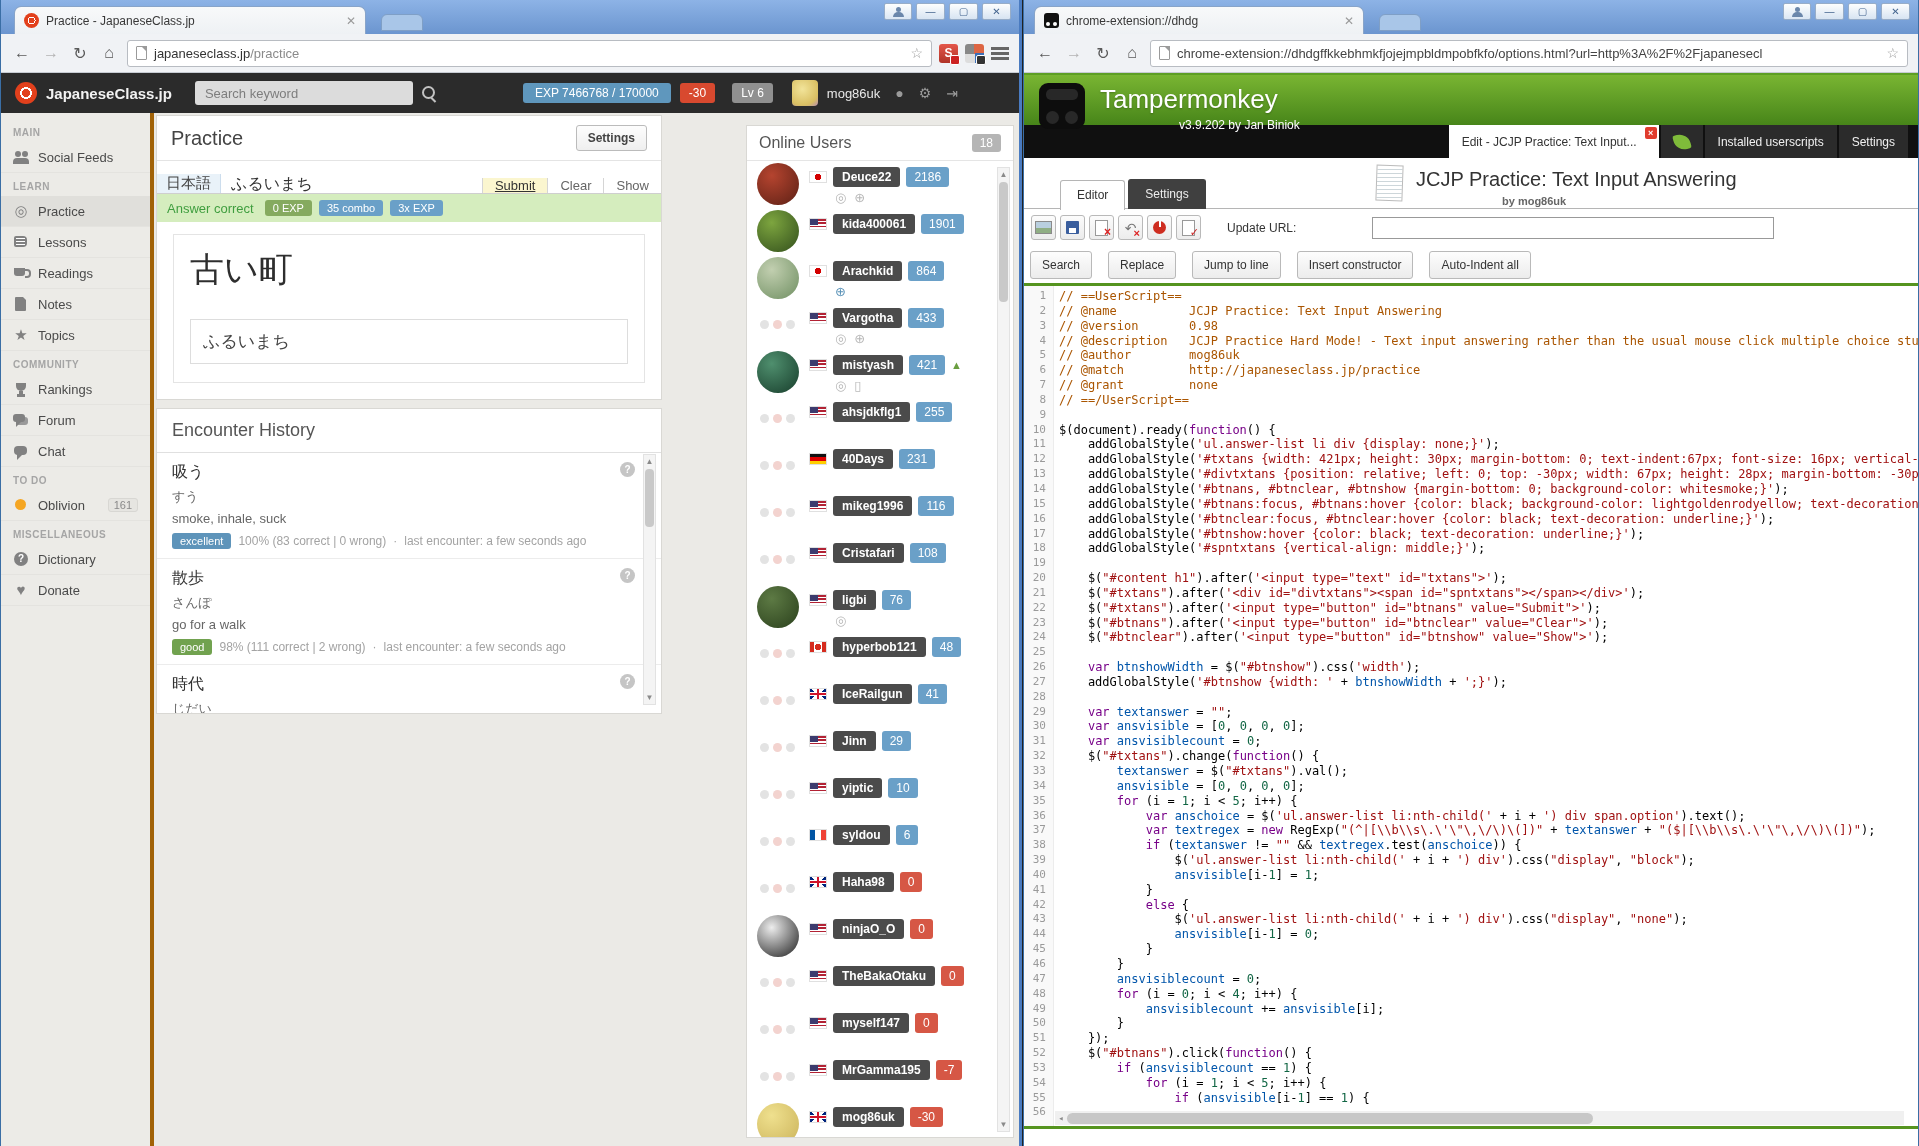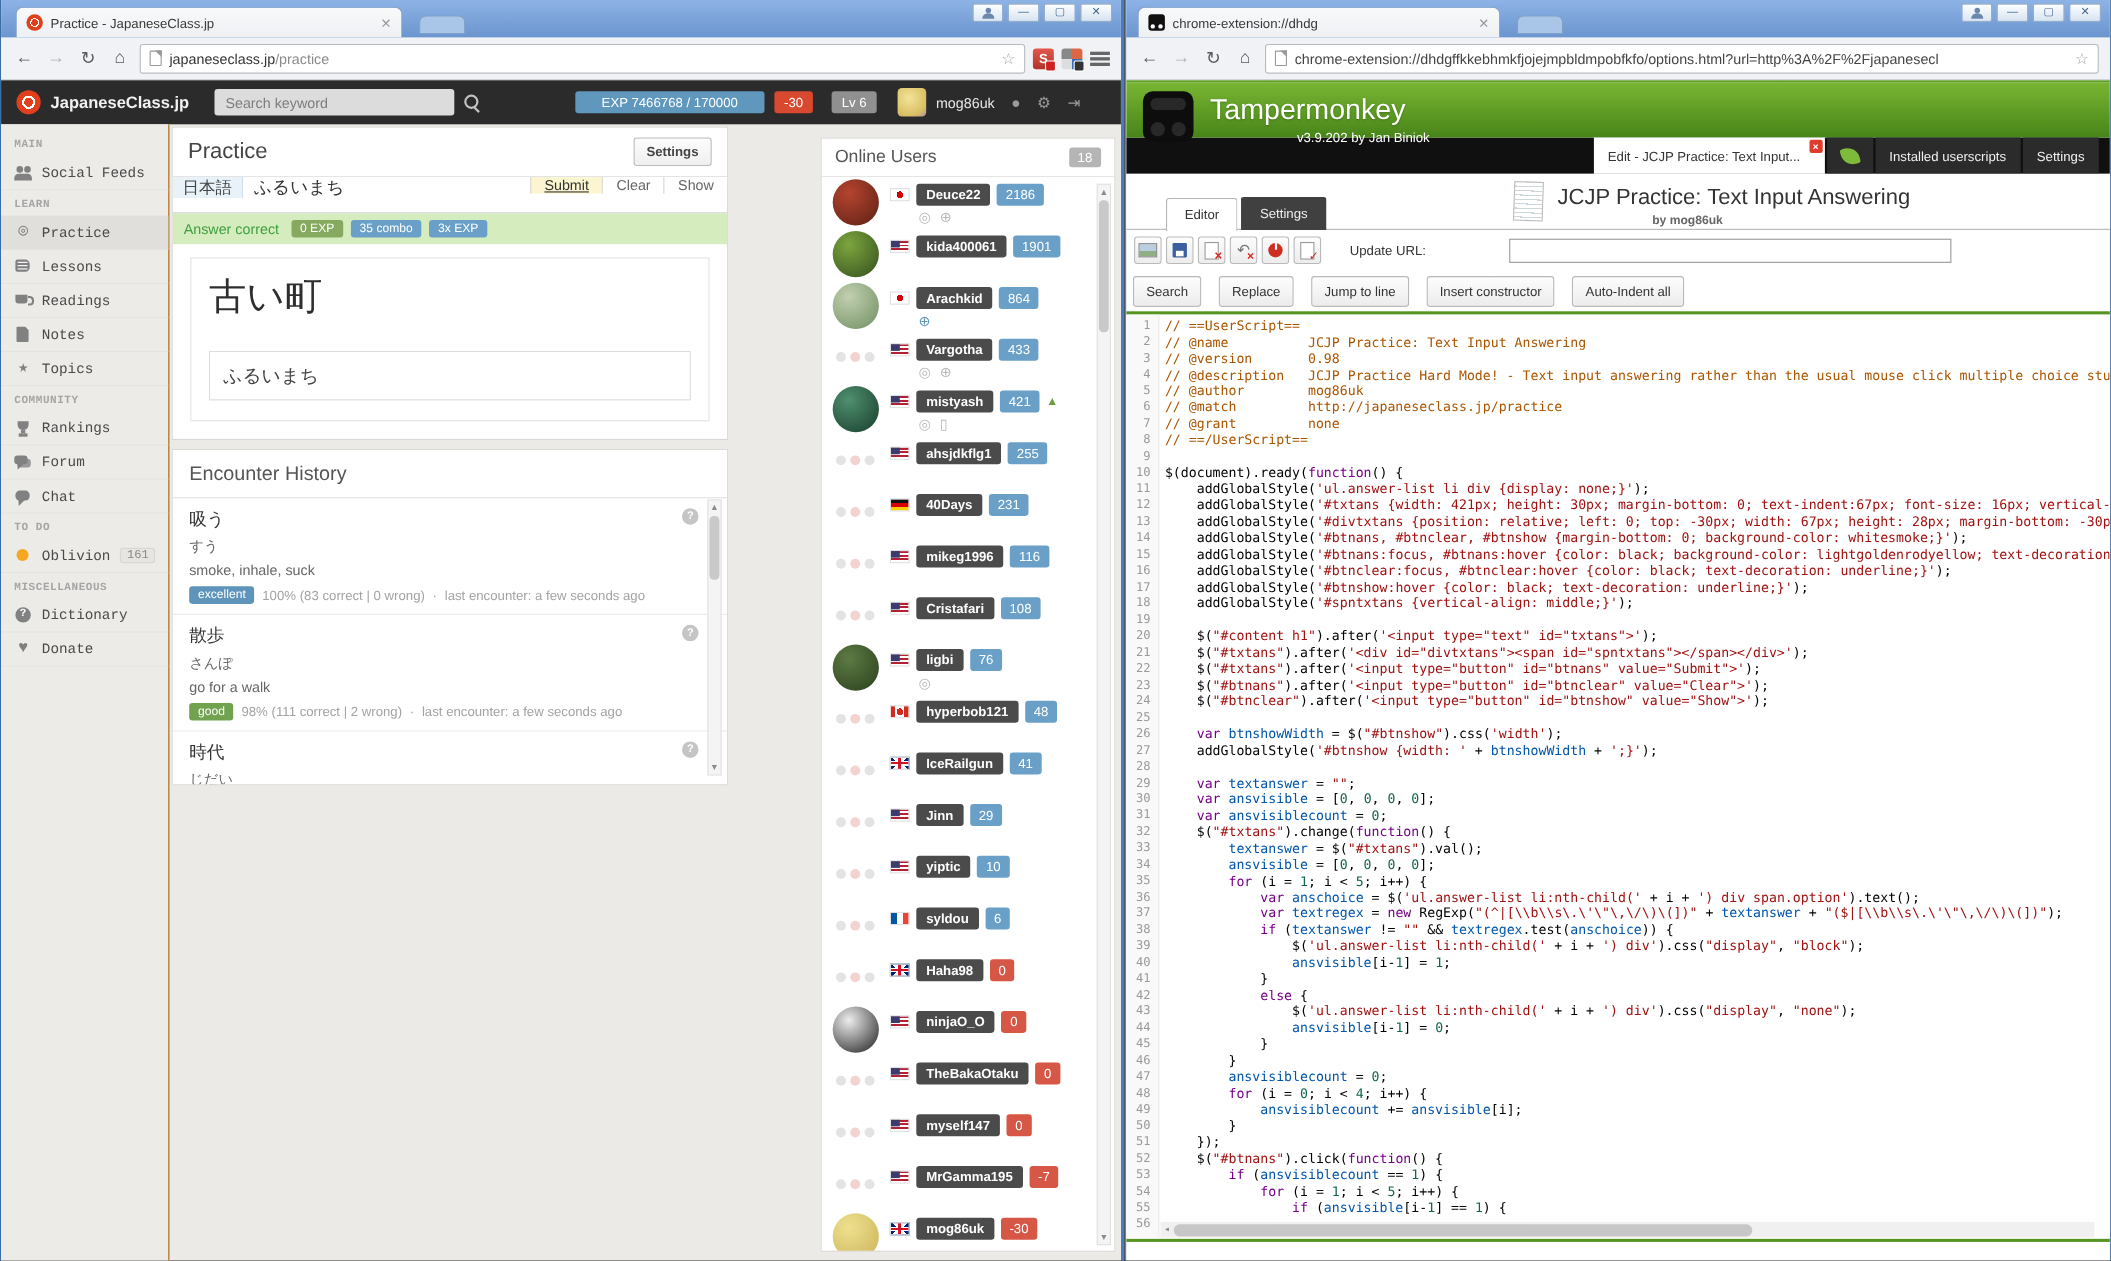--- a/index.html
+++ b/index.html
@@ -42,29 +42,29 @@
   
   .page-left{height:1073px;background:#ebeae6;}
   .site-header{height:40px;background:#2b2b2b;display:flex;align-items:center;padding:0 14px;gap:9px;}
   .jc-logo{width:22px;height:22px;border-radius:50%;background:radial-gradient(circle,#e2401c 0 4px,#fff 4px 6px,#e2401c 6px 11px);flex:0 0 auto;}
   .brand{color:#f2f2f2;font-size:15px;font-weight:bold;white-space:nowrap;}
   .search-inp{width:218px;height:24px;margin-left:14px;background:#dcdcdc;border:none;border-radius:3px;padding:0 10px;font-size:13px;color:#555;font-family:inherit;}
   .search-inp::placeholder{color:#7d7d7d;}
   .mag{width:14px;height:14px;position:relative;}
   .mag::before{content:"";position:absolute;top:0;left:0;width:9px;height:9px;border:2px solid #c2c2c2;border-radius:50%;}
   .mag::after{content:"";position:absolute;left:10px;top:11px;width:6px;height:2px;background:#c2c2c2;transform:rotate(45deg);transform-origin:0 0;}
-  .exp-pill{margin-left:78px;background:#5f97bd;color:#fff;font-size:12px;padding:3px 24px;border-radius:3px;white-space:nowrap;}
+  .exp-pill{margin-left:78px;background:#5f97bd;color:#fff;font-size:12px;padding:3px 12px;border-radius:3px;white-space:nowrap;}
   .delta-pill{background:#d8492f;color:#fff;font-size:12px;padding:3px 9px;border-radius:3px;}
   .lv-pill{margin-left:8px;background:#909090;color:#fff;font-size:12px;padding:3px 9px;border-radius:3px;}
   .hdr-av{width:26px;height:26px;margin-left:10px;border-radius:4px;background:radial-gradient(circle at 40% 35%,#f2e49a,#d9bf62 70%,#b58db0);}
   .hdr-user{color:#e8e8e8;font-size:13px;}
   .hicon{color:#9a9a9a;font-size:14px;margin-left:6px;}
   .page-body{position:relative;height:1033px;}
   
-  .sidebar{position:absolute;left:0;top:0;width:153px;height:100%;background:#ecebe7;border-right:1px solid #a16207;padding-top:6px;font-family:Liberation Mono, monospace;}
+  .sidebar{position:absolute;left:0;top:0;width:153px;height:100%;background:#ecebe7;border-right:4px solid #a16207;padding-top:6px;}
   .sb-head{font-size:10px;font-weight:bold;color:#a5a5a5;letter-spacing:.5px;padding:8px 12px 4px;}
   .sb-item{display:flex;align-items:center;gap:9px;padding:7px 12px;font-size:13px;color:#4a4a4a;border-bottom:1px solid #e4e3df;}
   .sb-item.active{background:#e0dfdb;}
   .sb-badge{margin-left:auto;background:#e6e5e1;border:1px solid #d8d7d3;color:#8a8a8a;font-size:11px;padding:0 5px;border-radius:3px;}
   .ic{display:inline-block;width:16px;height:16px;position:relative;flex:0 0 auto;color:#818181;font-size:14px;line-height:16px;text-align:center;}
   .ic-people::before{content:"";position:absolute;top:2px;left:2px;width:6px;height:6px;border-radius:50%;background:#818181;box-shadow:7px 0 0 #818181;}
   .ic-people::after{content:"";position:absolute;bottom:1px;left:0;width:16px;height:6px;border-radius:4px 4px 0 0;background:#818181;}
   .ic-target::before{content:"◎";font-size:15px;}
   .ic-book::before{content:"";position:absolute;top:2px;left:1px;width:13px;height:11px;background:#818181;border-radius:2px 4px 4px 2px;}
   .ic-book::after{content:"";position:absolute;top:4px;left:3px;width:9px;height:1px;background:#fff;box-shadow:0 3px 0 #fff,0 6px 0 #fff;}
@@ -81,21 +81,21 @@
   .ic-bubble::after{content:"";position:absolute;top:11px;left:4px;border:3px solid #818181;border-right-color:transparent;border-bottom-color:transparent;}
   .ic-dot-orange::before{content:"";position:absolute;top:2px;left:2px;width:11px;height:11px;border-radius:50%;background:#f5a623;}
   .ic-question::before{content:"?";position:absolute;inset:1px;background:#818181;border-radius:50%;color:#fff;font-size:10px;font-weight:bold;line-height:14px;}
   .ic-heart::before{content:"♥";font-size:15px;}
   
   .main-col{position:absolute;left:155px;top:2px;width:506px;}
   .card{background:#fff;border:1px solid #d9d8d4;}
   .prac-head{display:flex;align-items:center;justify-content:space-between;padding:9px 14px;border-bottom:1px solid #e4e4e4;}
   .prac-title{font-size:20px;color:#444;}
   .btn{background:linear-gradient(#fdfdfd,#efefef);border:1px solid #bbb;border-radius:3px;font-size:12px;font-weight:bold;color:#444;padding:5px 11px;}
-  .answer-row{display:flex;height:33px;border-bottom:1px solid #cfcfcf;align-items:flex-start;}
+  .answer-row{display:flex;height:33px;border-bottom:1px solid #cfcfcf;align-items:flex-end;}
   .lang-label{background:#e9f2f9;border-right:1px solid #ccdded;display:flex;align-items:center;padding:0 9px;font-size:15px;color:#444;}
   .answer-input{flex:1;border:none;font-size:16px;color:#333;padding:0 10px;font-family:inherit;min-width:0;}
   .arow-btn{border-left:1px solid #d5d5d5;background:#fff;display:flex;align-items:center;justify-content:center;font-size:13px;color:#666;padding:0 12px;}
   .arow-btn.submit{background:#fbf6cf;color:#333;text-decoration:underline;}
   .result-bar{background:#d5edbe;display:flex;align-items:center;gap:7px;padding:6px 10px;}
   .result-text{color:#3f9e3f;font-size:13px;margin-right:4px;}
   .rbadge{color:#fff;font-size:11px;padding:2px 8px;border-radius:3px;}
   .rbadge.green{background:#85aa5f;} .rbadge.blue{background:#6aa0c8;}
   .q-outer{margin:12px 16px 16px;border:1px solid #e4e4e4;padding:12px 16px 18px;}
   .q-text{font-size:34px;color:#2e2e2e;}

